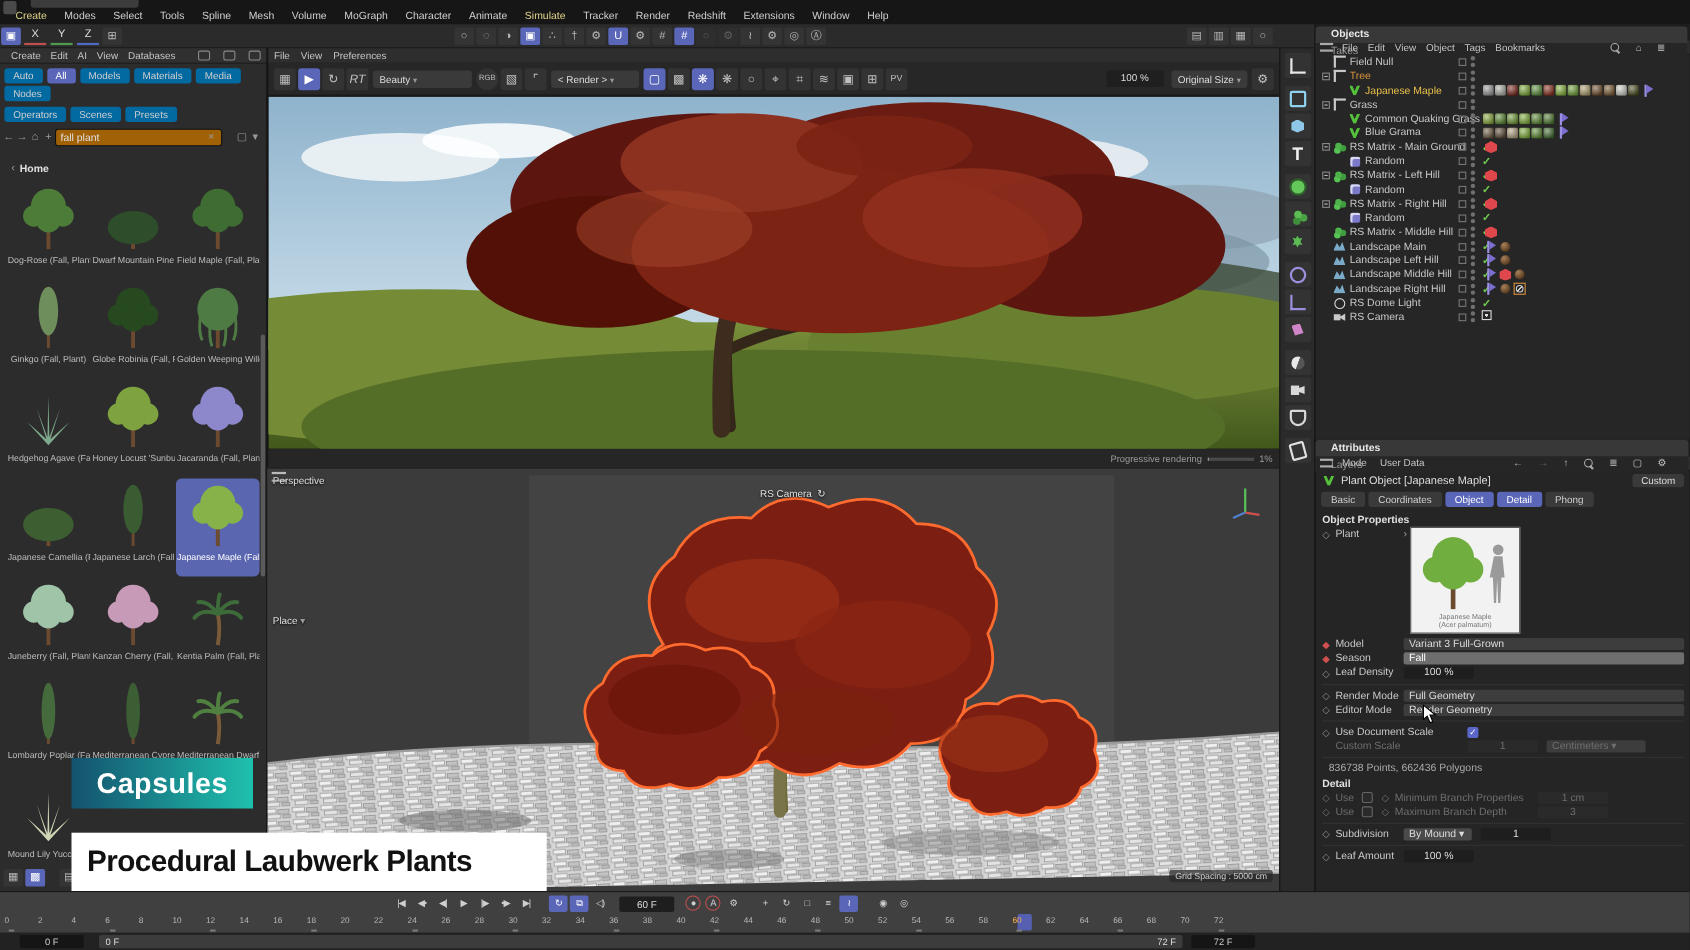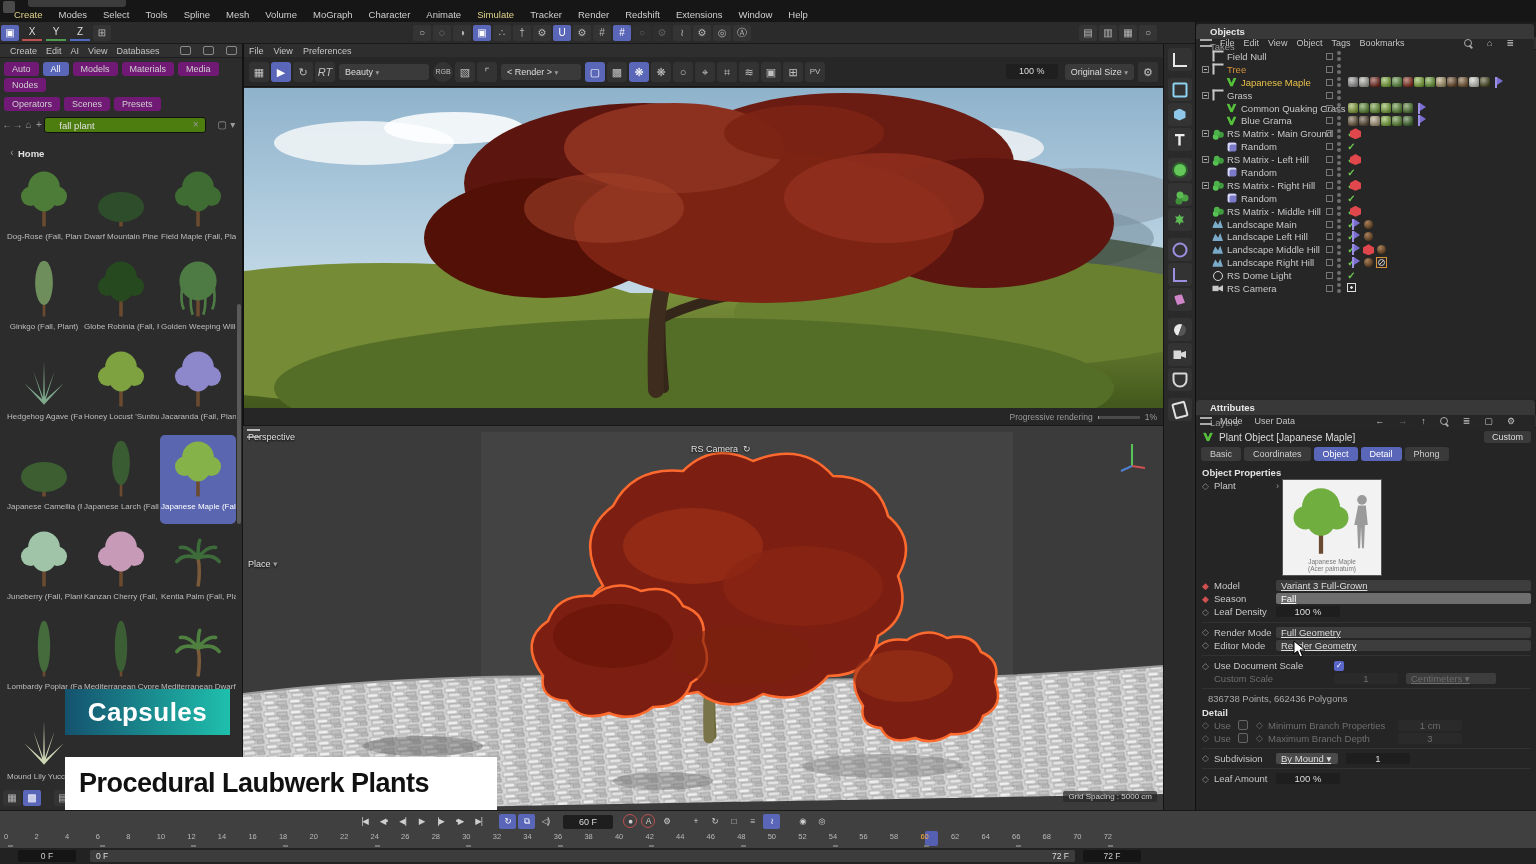--- a/index.html
+++ b/index.html
@@ -17,25 +17,25 @@
   .tb-ico.active { background:#5a66b8; color:#fff; }
   .tb-ico.faded { opacity:.35; }
   .axis-btn { width:20px; height:16px; margin:0 2px; text-align:center; font-size:10px; color:#ddd; border-bottom:2px solid var(--u,#888); line-height:14px; }
   .tb-bigap { flex:1; }
   
   #asset { position:absolute; left:0; top:44px; width:243px; height:766px; background:#2c2c2c; border-right:1px solid #141414; }
   #ab-menu { height:14px; background:#303030; display:flex; align-items:center; padding-left:10px; border-bottom:1px solid #1d1d1d; }
   #ab-menu span { margin-right:9px; font-size:9px; color:#c4c4c4; }
   .ab-mini { width:11px; height:9px; border:1px solid #8a8a8a; border-radius:2px; margin-left:3px; }
   #ab-tabs1, #ab-tabs2 { display:flex; padding:3px 2px 0 2px; flex-wrap:wrap; }
-  .ab-tab { background:#701a75; border-radius:3px; padding:2px 8px; margin:1px 2px; font-size:9px; color:#cfcfcf; }
+  .ab-tab { background:#0369a1; border-radius:3px; padding:2px 8px; margin:1px 2px; font-size:9px; color:#cfcfcf; }
   .ab-tab.active { background:#5a66b8; color:#fff; }
   #ab-search-row { display:flex; align-items:center; padding:5px 4px 2px 2px; }
   .nav-ico { width:12px; height:12px; color:#9a9a9a; font-size:10px; text-align:center; line-height:12px; }
-  #ab-search { flex:1; height:16px; background:#4d7c0f; border:1px solid #111; border-radius:3px; color:#e0e0e0; font-size:9.5px; padding:0 14px 0 14px; font-family:"Liberation Sans",sans-serif; }
+  #ab-search { flex:1; height:16px; background:#a16207; border:1px solid #111; border-radius:3px; color:#e0e0e0; font-size:9.5px; padding:0 14px 0 4px; font-family:"Liberation Sans",sans-serif; }
   #ab-crumb { padding:12px 0 2px 6px; display:flex; align-items:center; }
   #ab-crumb b { color:#e2e2e2; font-size:9.5px; }
   #plant-grid { display:flex; flex-wrap:wrap; padding:4px 0 0 6px; }
   .pcell { width:76px; height:89px; margin:0 1px 1px 0; border-radius:5px; padding-top:3px; }
   .pcell.selected { background:#5a66b0; }
   .pthumb { width:64px; height:62px; margin:0 auto; display:block; }
   .pname { font-size:8px; color:#bdbdbd; text-align:center; line-height:9px; margin-top:2px; padding:0 1px;
            overflow:hidden; white-space:nowrap; }
   .pcell.selected .pname { color:#fff; }
   #ab-bottom { position:absolute; bottom:4px; left:0; width:100%; display:flex; padding-left:2px; }
@@ -126,21 +126,21 @@
   .badge.disabled { border:1px solid #d8913c; }
   .badge.disabled::before { content:""; position:absolute; inset:1px; border-radius:50%; border:1.5px solid #ccc; background:linear-gradient(135deg,transparent 42%,#ccc 42%,#ccc 58%,transparent 58%); }
   
   #attr { position:absolute; left:0; top:378px; width:341px; }
   .attr-body { padding:2px 6px 0 6px; }
   .arow { height:13.2px; display:flex; align-items:center; position:relative; font-size:9.5px; color:#c8c8c8; }
   .dia { width:12px; color:#8a8a8a; font-size:9px; flex:none; }
   .dia.red { color:#d05050; }
   .albl { width:62px; flex:none; }
   .albl.wide { width:120px; }
-  .dd { flex:1; height:11px; background:#3d3d3d; border-radius:2px; line-height:11px; padding:0 5px; color:#ddd;text-decoration:underline; }
+  .dd { flex:1; height:11px; background:#3d3d3d; border-radius:2px; line-height:11px; padding:0 5px; color:#ddd; }
   .dd.hov { background:#6e6e6e; color:#fff; }
   .field { width:64px; height:11px; background:#1e1e1e; border-radius:2px; text-align:center; line-height:11px; color:#ddd; }
   .chk { width:10px; height:10px; background:#5a66c8; border-radius:2px; color:#fff; font-size:8px; line-height:10px; text-align:center; }
   .chk.off { background:#2a2a2a; border:1px solid #666; color:transparent; }
   .dis, .dis * { color:#6e6e6e !important; }
   .dis .field { background:#2a2a2a; }
   .sep { border-top:1px solid #323232; margin:3px 0; }
   .sect { font-weight:bold; color:#e2e2e2; font-size:9.5px; height:13px; display:flex; align-items:center; }
   .atabs { display:flex; padding:3px 5px; }
   .atab { background:#3a3a3a; border-radius:3px; padding:2px 9px; margin-right:3px; font-size:9px; color:#cfcfcf; }

